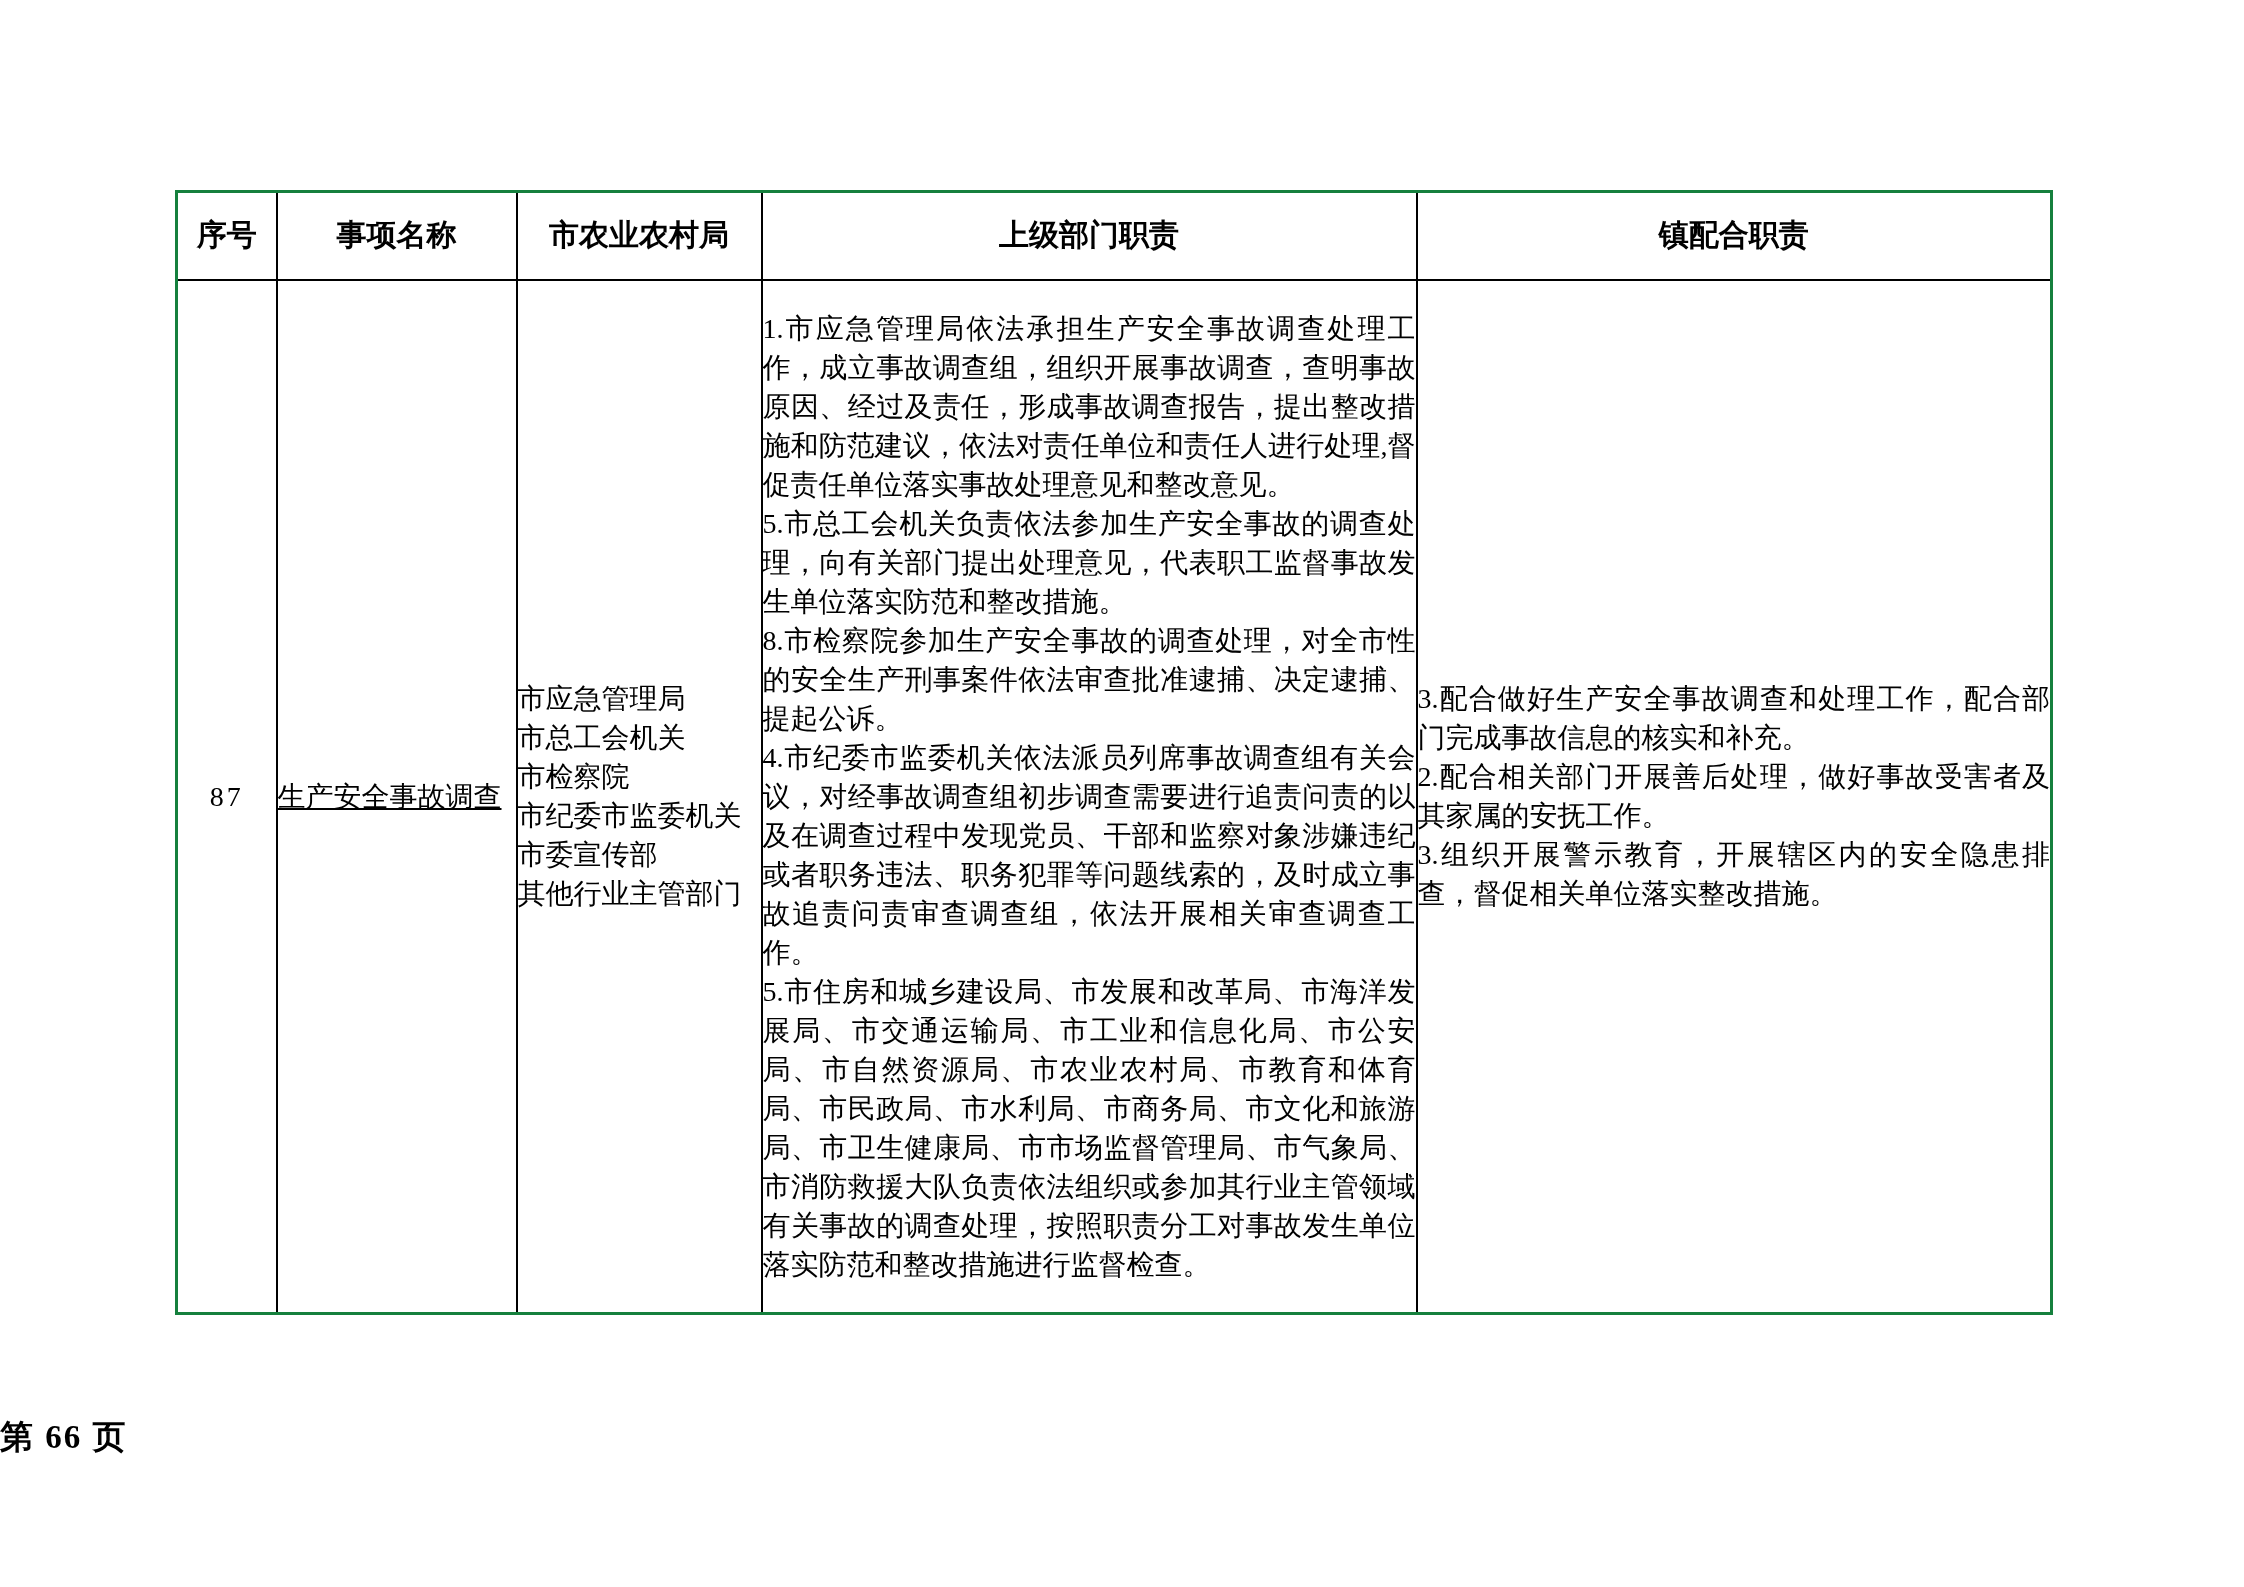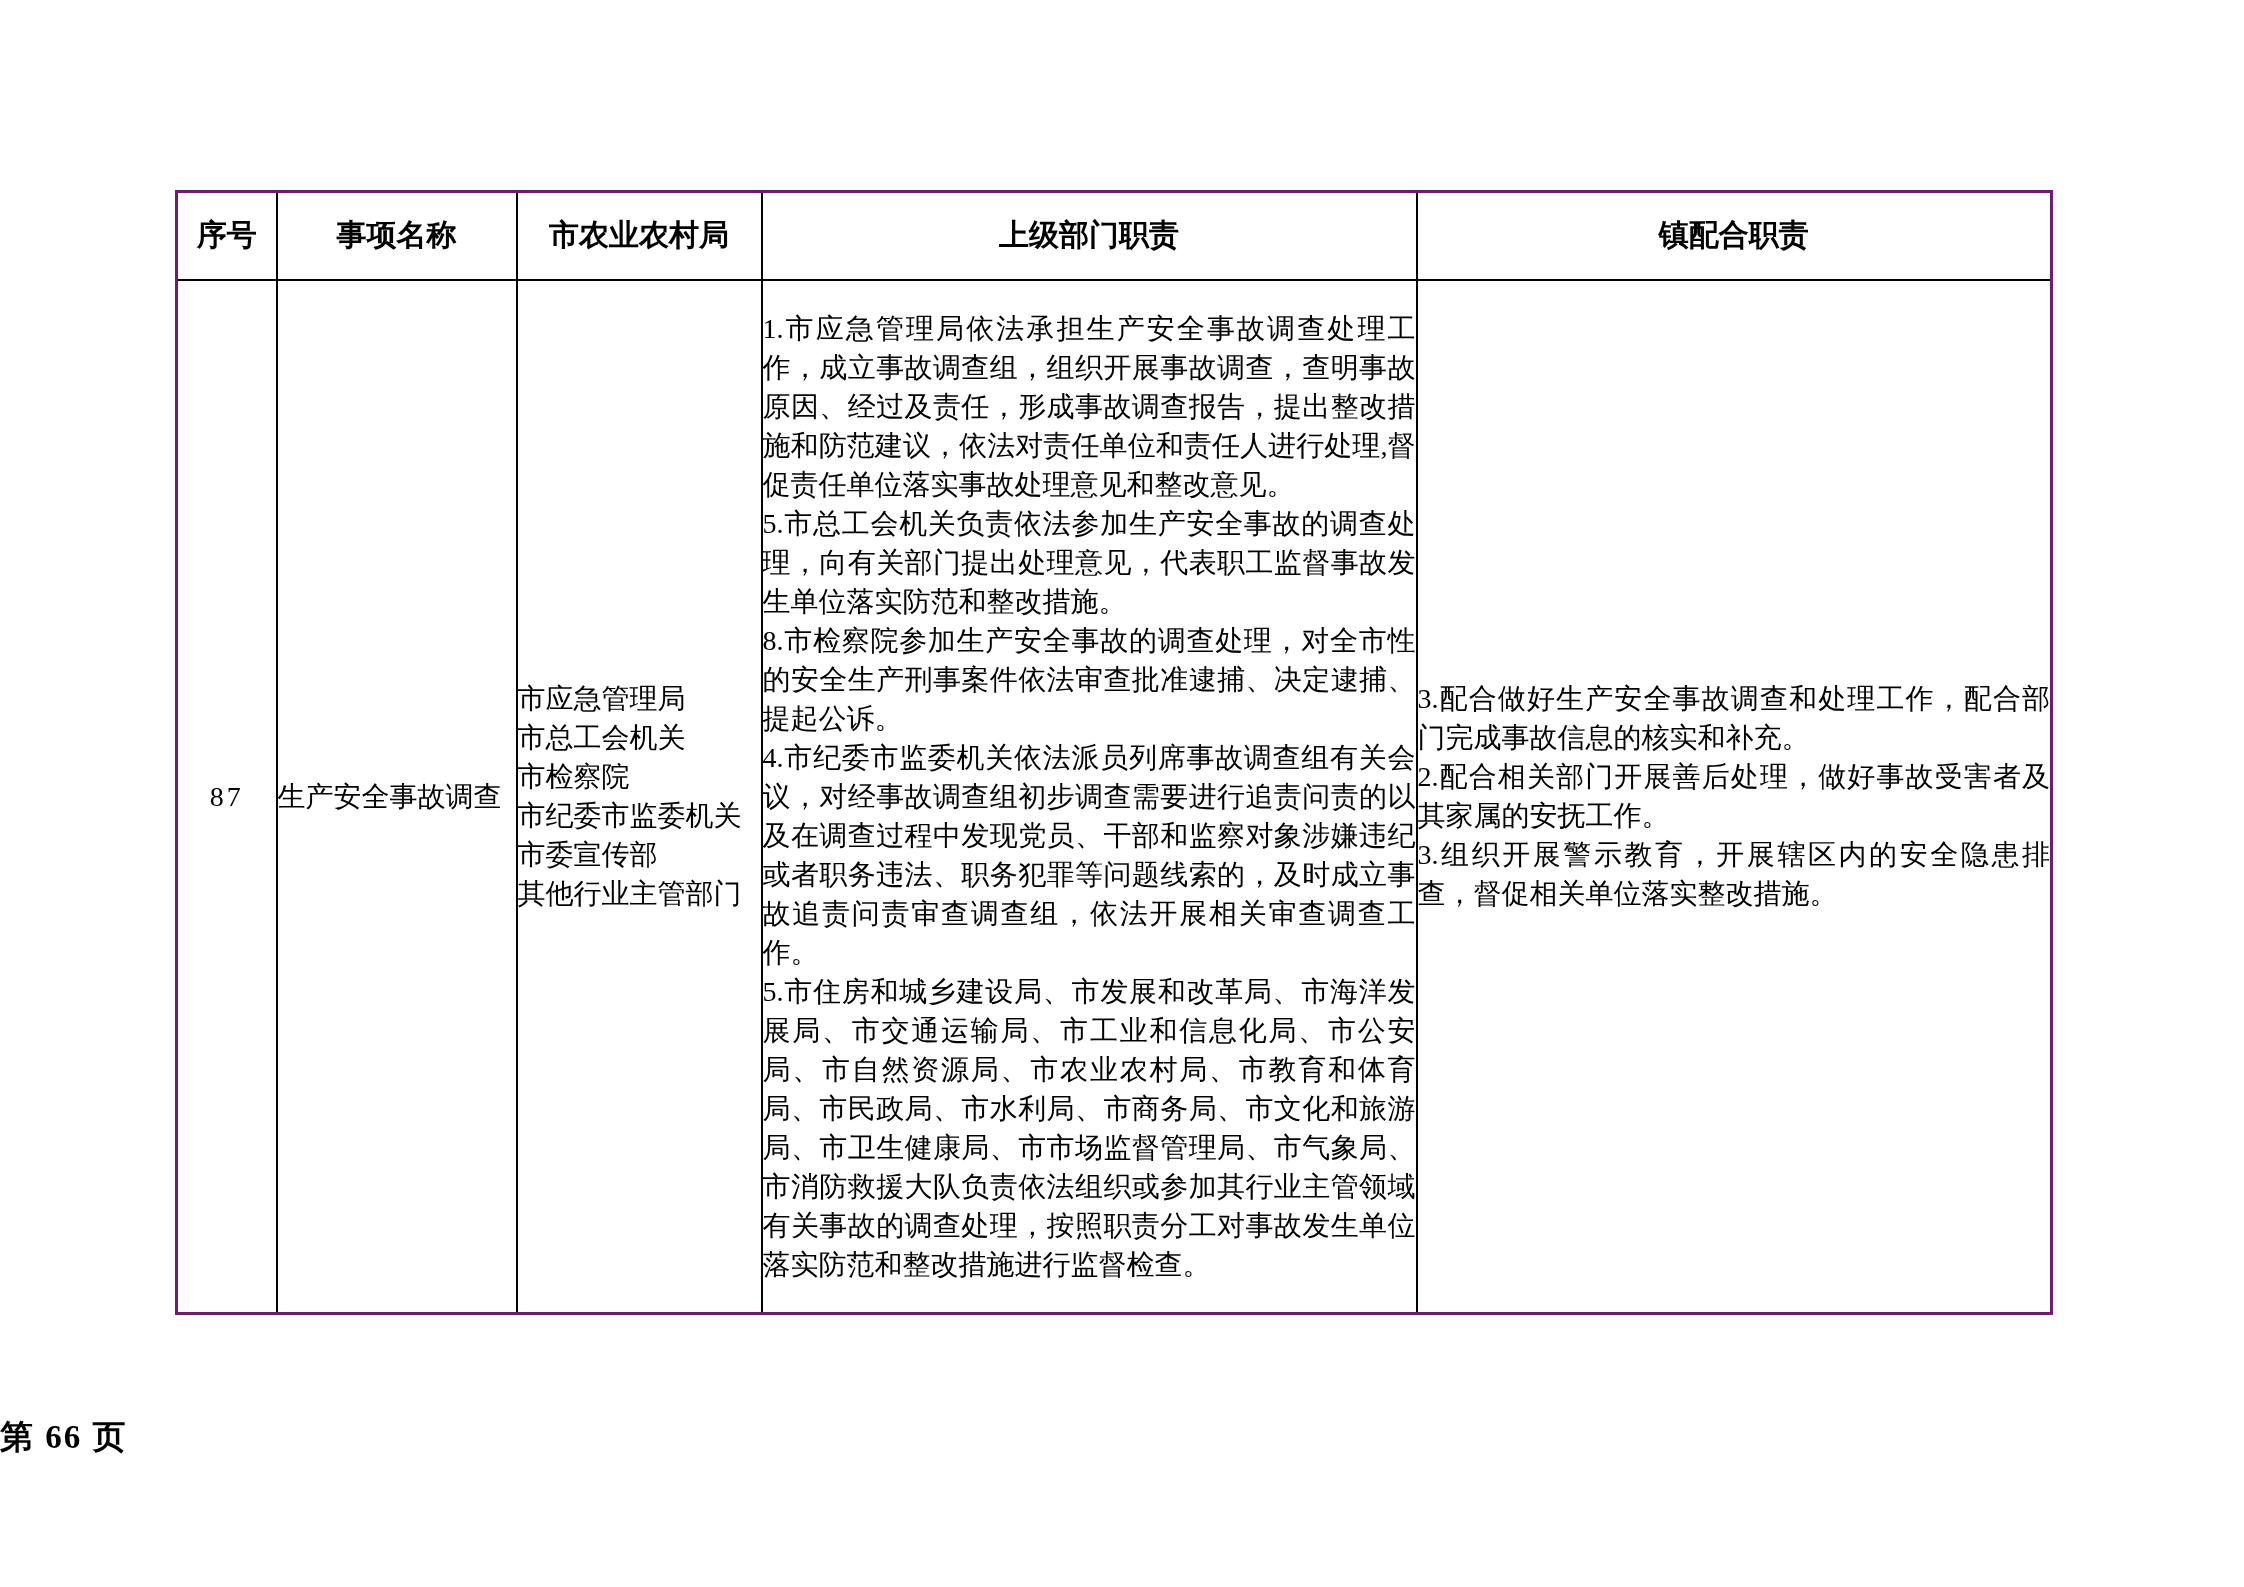--- a/index.html
+++ b/index.html
@@ -16,21 +16,21 @@
     font-family: "Liberation Serif", "DejaVu Serif", serif;
     overflow: hidden;
   }
   table.doc-table {
     position: absolute;
     left: 175px;
     top: 190px;
     width: 1875px;
     border-collapse: collapse;
     table-layout: fixed;
-    border: 3px solid #701a75;
+    border: 3px solid #15803d;
   }
   .doc-table th, .doc-table td {
     border: 2px solid #000000;
     box-sizing: border-box;
     background: #ffffff;
   }
   .doc-table thead th {
     height: 88px;
     font-family: "Liberation Sans", "DejaVu Sans", sans-serif;
     font-weight: bold;
@@ -48,20 +48,21 @@
   }
   td.c-serial {
     text-align: center;
     font-size: 30px;
     letter-spacing: 3px;
   }
   td.c-name {
     text-align: justify;
     text-justify: inter-character;
     padding: 0 12px 0 10px;
+    text-decoration: underline;
   }
   td.c-depts {
     text-align: left;
     padding: 0 16px;
   }
   td.c-duties, td.c-town {
     text-align: justify;
     text-justify: inter-character;
   }
   .para {

